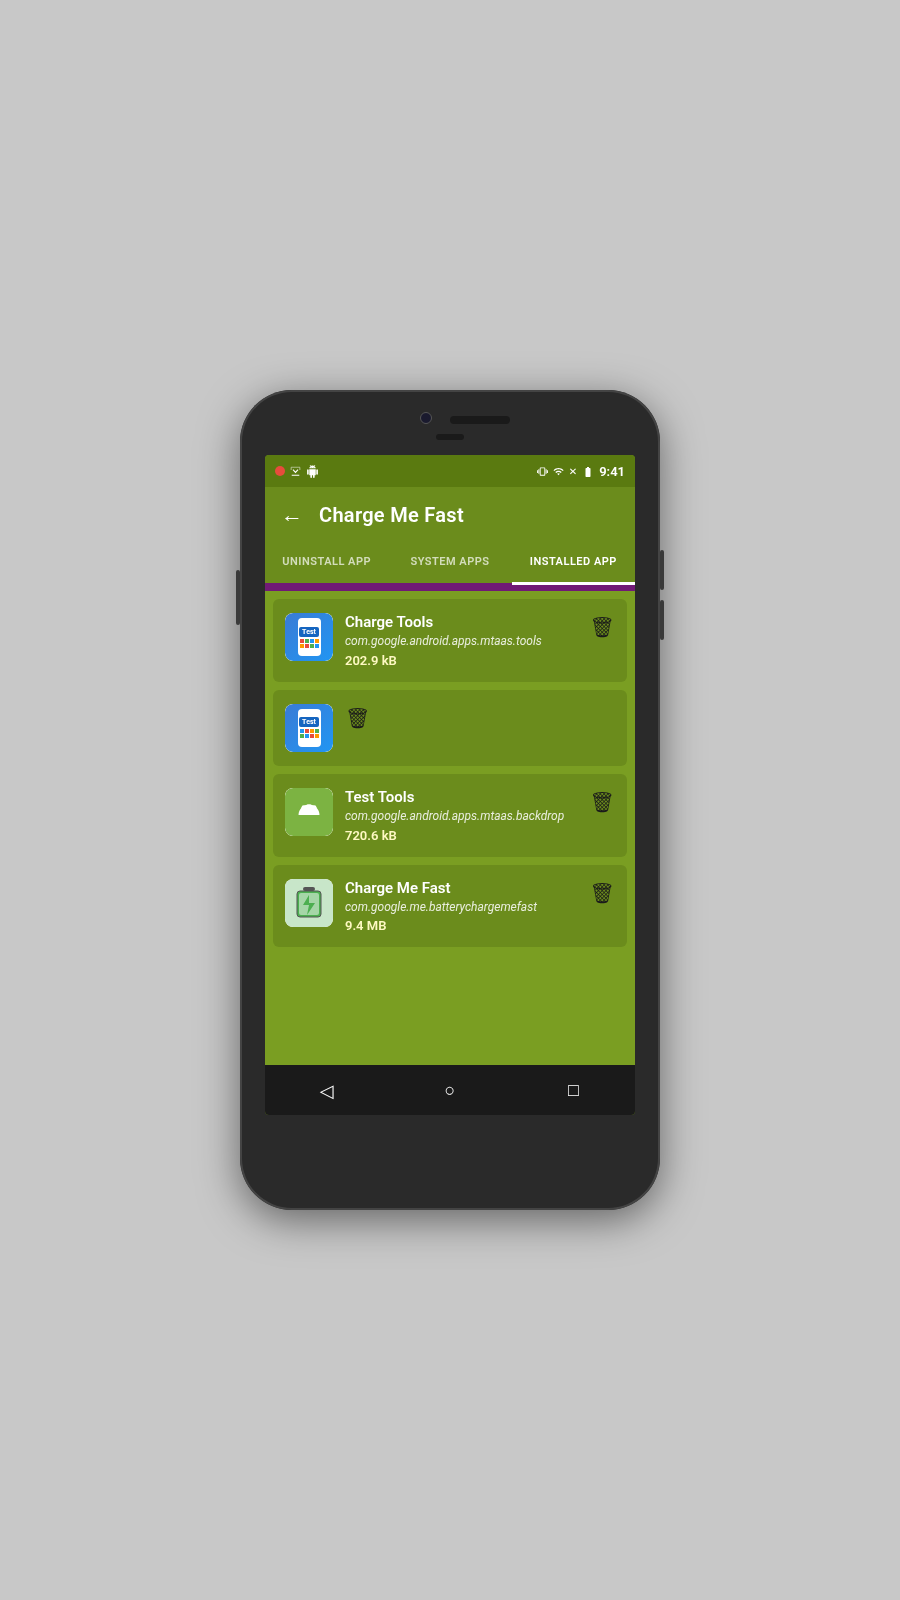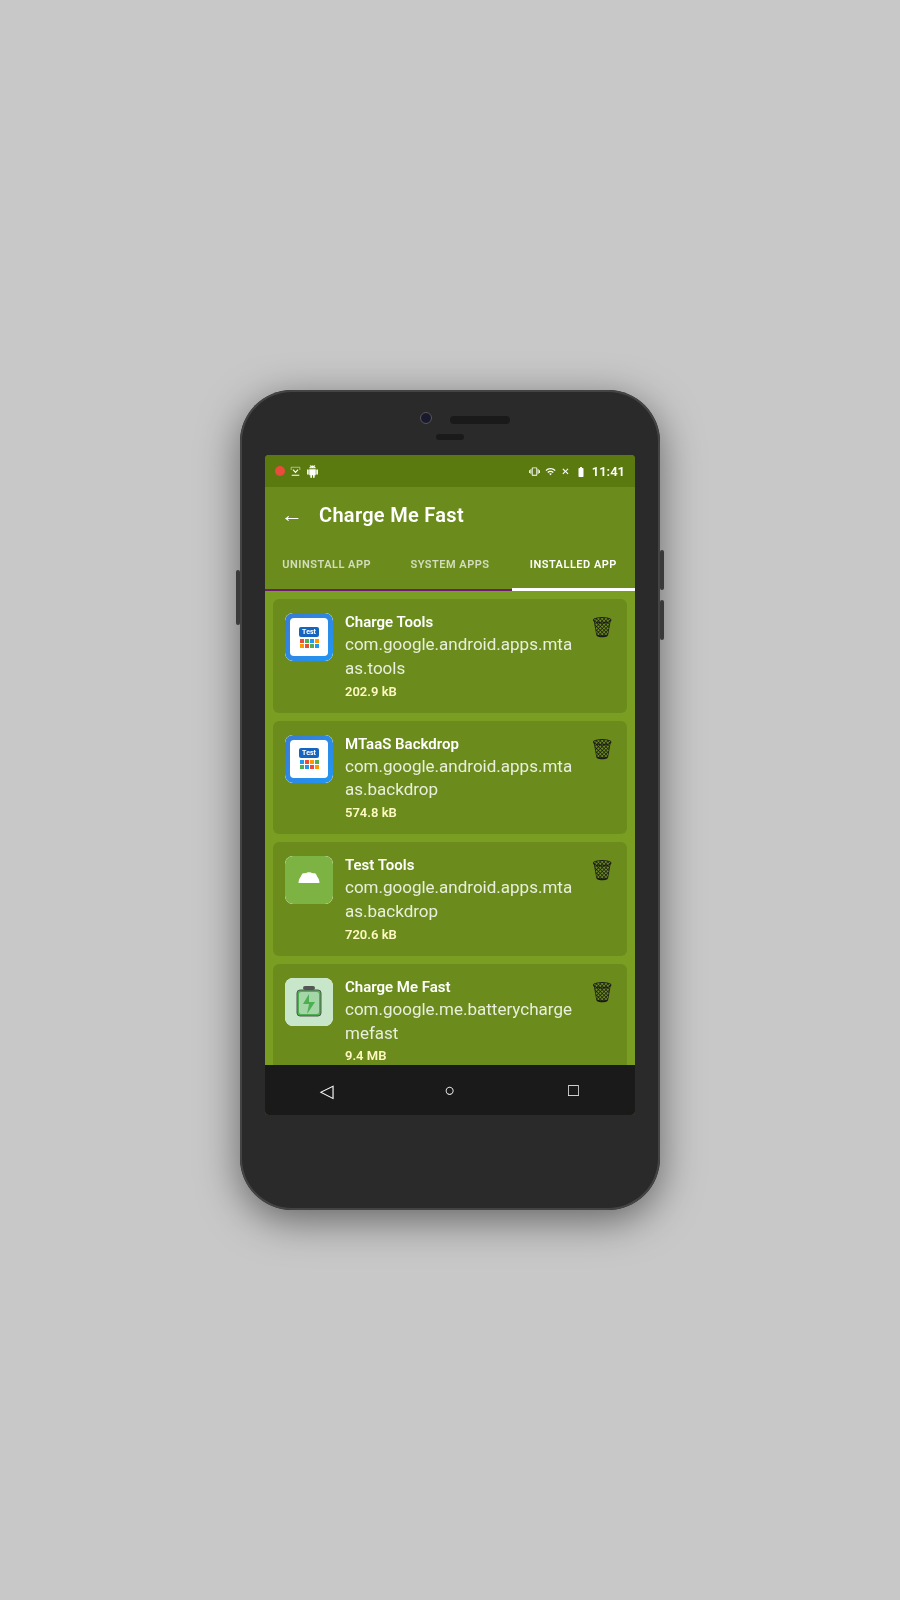--- a/index.html
+++ b/index.html
@@ -147,21 +147,21 @@
       letter-spacing: 0.3px;
     }
 
     
     .tabs-bar {
       background: #6b8c1c;
       height: 48px;
       display: flex;
       align-items: flex-end;
       flex-shrink: 0;
-      border-bottom: 2px solid #701a75;
+      border-bottom: 8px solid #701a75;
     }
     .tab {
       flex: 1;
       height: 100%;
       display: flex;
       align-items: center;
       justify-content: center;
       color: rgba(255,255,255,0.7);
       font-size: 11px;
       font-weight: 600;
@@ -222,21 +222,21 @@
       display: flex;
       align-items: center;
       justify-content: center;
       border-radius: 8px;
       position: relative;
       overflow: hidden;
     }
     .mtaas-inner {
       background: white;
       border-radius: 4px;
-      width: 38px;
+      width: 23px;
       height: 38px;
       display: flex;
       flex-direction: column;
       align-items: center;
       justify-content: center;
       position: relative;
     }
     .mtaas-test-label {
       color: white;
       font-size: 7px;
@@ -287,21 +287,22 @@
       min-width: 0;
     }
     .app-name {
       color: white;
       font-size: 15px;
       font-weight: 600;
       margin-bottom: 2px;
     }
     .app-package {
       color: rgba(255,255,255,0.85);
-      font-size: 17px;
+      font-size: 12px;
+      font-style: italic;
       word-break: break-all;
       line-height: 1.4;
       margin-bottom: 3px;
     }
     .app-size {
       color: #fef9c3;
       font-size: 13px;
       font-weight: 600;
     }
     .delete-icon {
@@ -373,21 +374,21 @@
           <svg width="13" height="11" viewBox="0 0 24 24" fill="white">
               <path d="M1 9l2 2c5.07-5.07 13.15-5.07 18.22 0l2-2C16.93 2.93 7.08 2.93 1 9zm8 8l3 3 3-3c-1.65-1.66-4.34-1.66-6 0zm-4-4l2 2c2.76-2.76 7.24-2.76 10 0l2-2C15.14 9.14 8.87 9.14 5 13z"></path>
             </svg>
         </span>
         <span style="color:white;font-size:10px;">✕</span>
         <span>
           <svg width="14" height="12" viewBox="0 0 24 24" fill="white">
               <path d="M15.67 4H14V2h-4v2H8.33C7.6 4 7 4.6 7 5.33v15.33C7 21.4 7.6 22 8.33 22h7.33c.74 0 1.34-.6 1.34-1.33V5.33C17 4.6 16.4 4 15.67 4z"></path>
             </svg>
         </span>
-        <span class="status-icon" style="font-size:13px;font-weight:600;">11:41</span>
+        <span class="status-icon" style="font-size:13px;font-weight:600;">9:41</span>
       </div>
     </div>
 
     <div class="app-bar">
       <span class="back-arrow">←</span>
       <span class="app-bar-title">Charge Me Fast</span>
     </div>
 
     <div class="tabs-bar">
       <div class="tab">UNINSTALL APP</div>
@@ -434,25 +435,20 @@
                 <div class="mtaas-cell o"></div>
                 <div class="mtaas-cell g"></div>
                 <div class="mtaas-cell g"></div>
                 <div class="mtaas-cell b"></div>
                 <div class="mtaas-cell r"></div>
                 <div class="mtaas-cell o"></div>
               </div>
             </div>
           </div>
         </div>
-        <div class="app-info">
-          <div class="app-name">MTaaS Backdrop</div>
-          <div class="app-package">com.google.android.apps.mtaas.backdrop</div>
-          <div class="app-size">574.8 kB</div>
-        </div>
         <span class="delete-icon">🗑</span>
       </div>
 
       <div class="app-item">
         <div class="app-icon-wrap">
           <div class="android-icon">
             <svg width="36" height="36" viewBox="0 0 48 48" fill="white">
               <circle cx="17" cy="18" r="3" fill="white"></circle>
               <circle cx="31" cy="18" r="3" fill="white"></circle>
               <path d="M10 28c0-7.7 6.3-14 14-14s14 6.3 14 14H10z" fill="white"></path>

